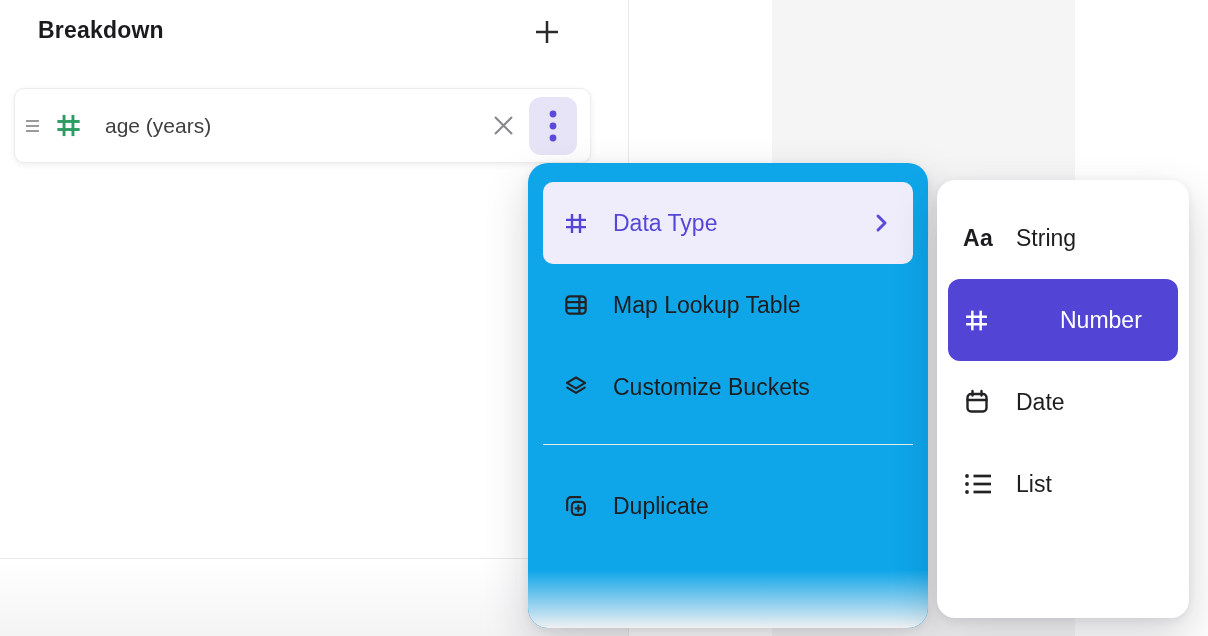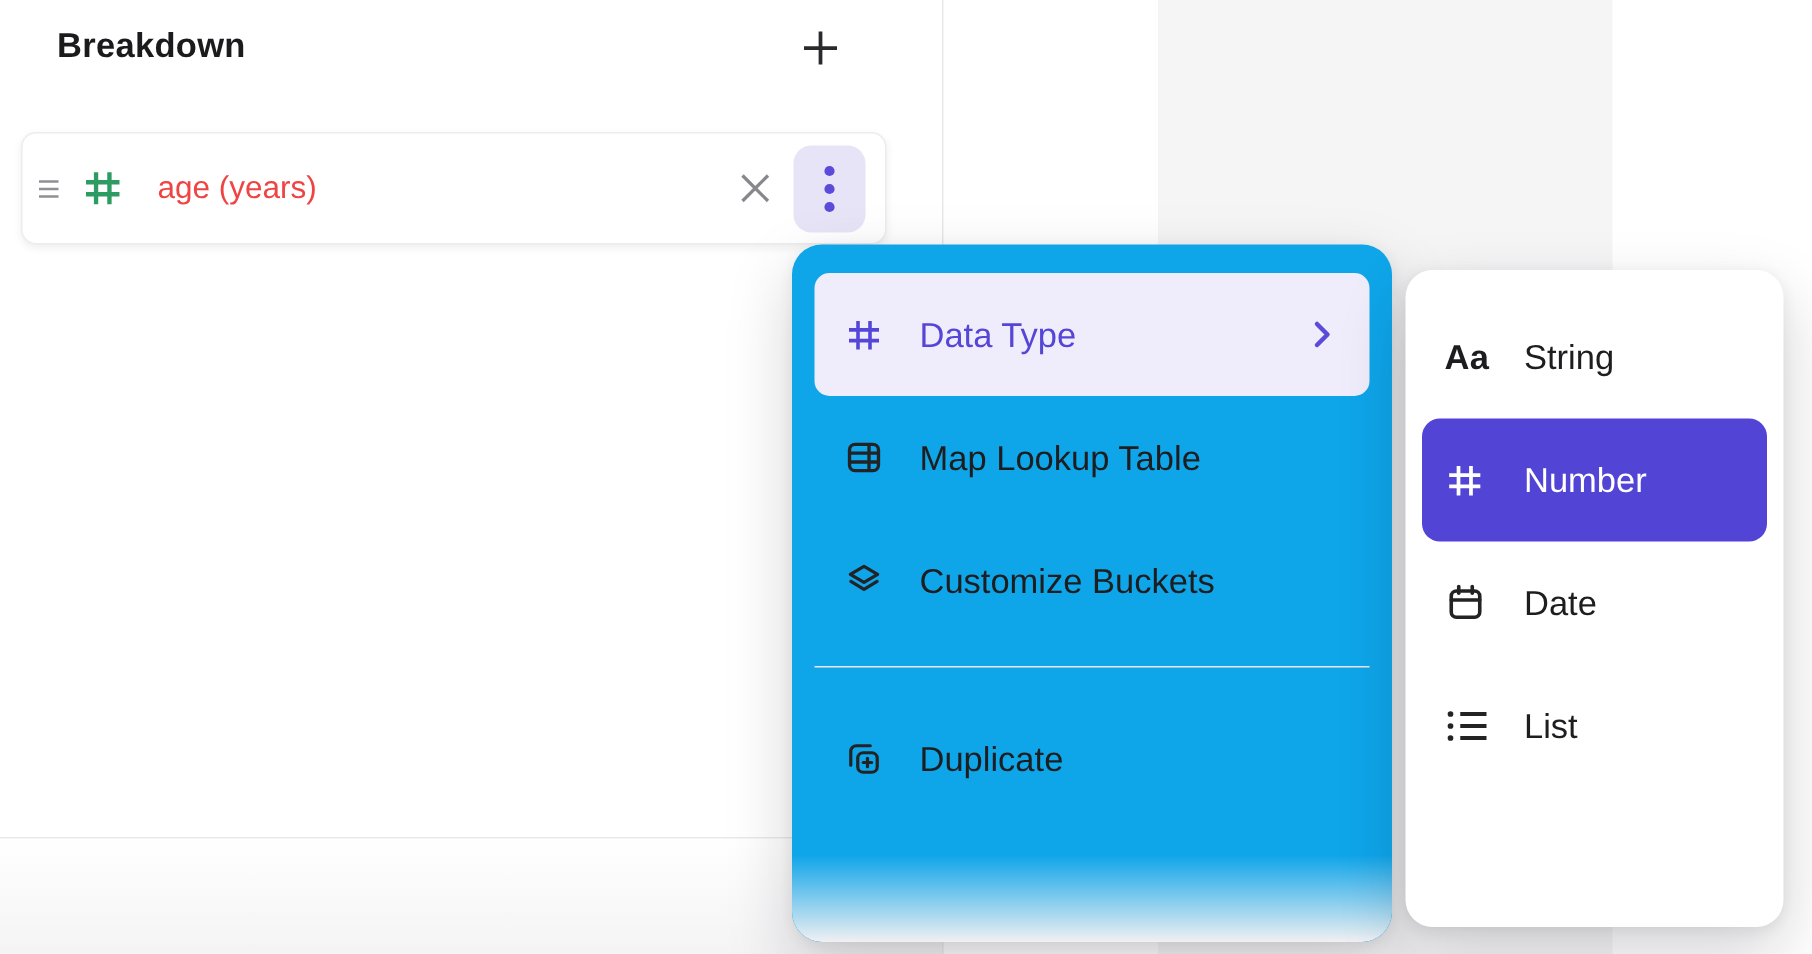--- a/index.html
+++ b/index.html
@@ -29,21 +29,21 @@
   .panel-title{position:absolute;left:38px;top:17px;font-size:23px;font-weight:700;color:#1b1b1d;letter-spacing:.2px;}
   .add-btn{position:absolute;left:530px;top:15px;width:34px;height:34px;border:none;background:transparent;
     display:flex;align-items:center;justify-content:center;cursor:pointer;color:#2a2a2c;}
 
   
   .field-card{position:absolute;left:14px;top:88px;width:577px;height:75px;background:#fff;
     border:1px solid #ececef;border-radius:10px;box-shadow:0 2px 6px rgba(20,20,30,.07);
     display:flex;align-items:center;}
   .drag-handle{margin-left:10px;color:#8f8f94;display:flex;flex-shrink:0;cursor:grab;}
   .field-hash{margin-left:13px;color:var(--field-hash-green);display:flex;flex-shrink:0;}
-  .field-label{margin-left:22px;font-size:21px;font-weight:500;color:#ef4444;flex:1 1 auto;
+  .field-label{margin-left:22px;font-size:21px;font-weight:500;color:#404040;flex:1 1 auto;
     white-space:nowrap;overflow:hidden;}
   .icon-btn{border:none;background:transparent;display:flex;align-items:center;justify-content:center;cursor:pointer;}
   .field-remove{width:36px;height:36px;color:var(--muted-icon);flex-shrink:0;}
   .kebab-btn{width:48px;height:58px;margin-left:8px;margin-right:13px;border-radius:12px;
     background:var(--accent-chip-bg);color:#5b4bd8;flex-shrink:0;}
 
   
   .context-menu{position:absolute;left:528px;top:163px;width:400px;height:465px;background:#0ea5e9;
     border-radius:20px;box-shadow:0 18px 45px rgba(15,15,35,.18),0 2px 10px rgba(15,15,35,.07);
     padding:19px 15px 0 15px;overflow:hidden;}
@@ -59,21 +59,21 @@
   .cm-divider{height:1px;background:var(--divider);margin:16px 0 20px 0;}
   .cm-fade{position:absolute;left:0;right:0;bottom:0;height:58px;pointer-events:none;
     background:linear-gradient(180deg,rgba(243,243,245,0) 0%,#f0f0f2 100%);
     border-radius:0 0 20px 20px;}
 
   
   .submenu{position:absolute;left:937px;top:180px;width:252px;height:438px;background:#fff;
     border-radius:18px;box-shadow:0 18px 45px rgba(15,15,35,.18),0 2px 10px rgba(15,15,35,.07);
     padding:17px 11px;}
   .sm-item{height:82px;display:flex;align-items:center;border-radius:12px;padding:0 10px 0 15px;cursor:pointer;}
-  .sm-item.selected{background:var(--accent);color:#fff;}
+  .sm-item.selected{background:var(--accent);color:#fff;gap:44px;}
   .sm-icon{width:40px;height:28px;display:flex;align-items:center;justify-content:flex-start;color:#232325;flex-shrink:0;}
   .sm-item.selected .sm-icon{color:#fff;}
   .sm-aa{font-size:23px;font-weight:600;color:#1d1d1f;letter-spacing:.3px;}
   .sm-label{margin-left:13px;font-size:23px;font-weight:500;color:var(--text-dark);white-space:nowrap;}
   .sm-item.selected .sm-label{color:#fff;}
 
   svg{display:block;}
 </style>
 </head>
 <body>

